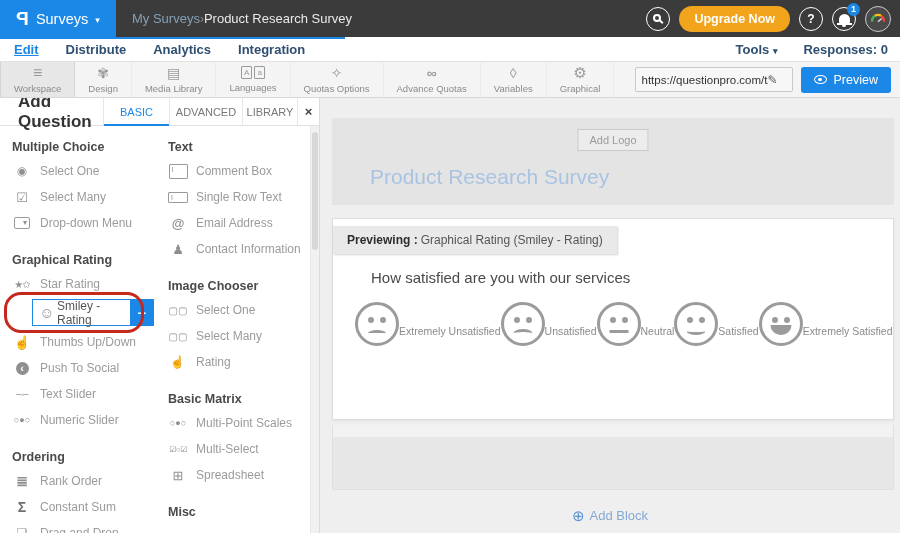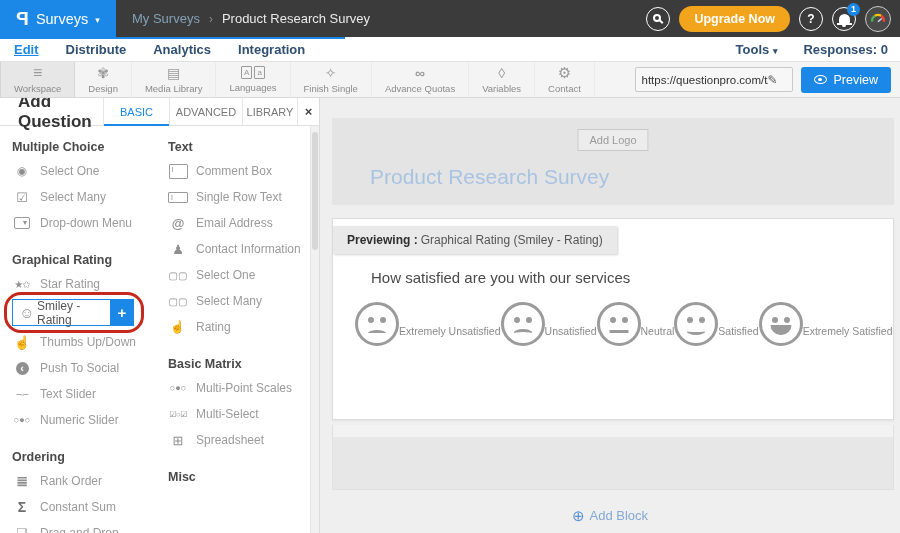--- a/index.html
+++ b/index.html
@@ -7,21 +7,21 @@
     font-family:"Liberation Sans", sans-serif; background:#efefef; }
 
   
   .topbar { position:absolute; top:0; left:0; width:900px; height:37px;
     background:#3b3b3b; display:flex; align-items:center; z-index:30; }
   .logo-block { width:116px; height:37px; background:#1b87e6; color:#fff;
     display:flex; align-items:center; justify-content:center; gap:7px; cursor:pointer; }
   .logo-mark { font-size:19px; font-weight:bold; transform:scaleX(-1); display:inline-block; }
   .logo-name { font-size:14.5px; }
   .caret { font-size:9px; margin-top:2px; }
-  .breadcrumb { display:flex; align-items:center; gap:9px; margin-left:16px; font-size:13px; }
+  .breadcrumb { display:flex; align-items:center; margin-left:16px; font-size:13px; }
   .bc-parent { color:#84a0b4; cursor:pointer; }
   .bc-sep { color:#8a8a8a; font-size:12px; }
   .bc-current { color:#e9e9e9; }
   .topbar-right { margin-left:auto; display:flex; align-items:center; gap:9px; padding-right:9px; }
   .circle-btn { width:24px; height:24px; border:1.5px solid #fff; border-radius:50%;
     display:flex; align-items:center; justify-content:center; color:#fff;
     font-size:12px; font-weight:bold; cursor:pointer; position:relative; }
   .lens { width:8px; height:8px; border:2px solid #fff; border-radius:50%; position:relative; margin:-2px 0 0 -2px;}
   .lens::after { content:""; position:absolute; width:2px; height:5px; background:#fff;
     bottom:-4px; right:-3px; transform:rotate(-45deg); }
@@ -125,21 +125,21 @@
   .i-at::before { content:"@"; font-size:13px; font-weight:bold; }
   .i-contact::before { content:"♟"; font-size:13px; }
   .i-imgsel::before { content:"▢▢"; font-size:10px; }
   .i-imgrate::before { content:"☝"; font-size:12px; }
   .i-multipoint::before { content:"○●○"; font-size:9px; }
   .i-multisel::before { content:"☑○☑"; font-size:8px; letter-spacing:-0.5px; }
   .i-sheet::before { content:"⊞"; font-size:13px; }
 
   .smiley-row-item { position:relative; margin:2px 0; height:28px; }
   .hl-box { display:flex; align-items:center; width:122px; height:27px;
-    border:1px solid #1b87e6; background:#fff; cursor:pointer; }
+    border:1px solid #1b87e6; background:#fff; cursor:pointer;margin-left:20px; }
   .hl-box .qicon { margin-left:4px; }
   .hl-label { flex:1; font-size:12px; color:#555; }
   .hl-plus { width:24px; height:27px; margin:-1px -1px -1px 0; background:#1b87e6; color:#fff;
     display:flex; align-items:center; justify-content:center; font-size:15px; font-weight:bold; cursor:pointer; }
   .red-oval { position:absolute; left:-8px; top:-7px; width:140px; height:41px;
     border:3px solid #c5281c; border-radius:17px; pointer-events:none; }
 
   
   .main { position:absolute; top:98px; left:320px; width:580px; height:435px;
     background:#efefef; overflow:hidden; }
@@ -240,33 +240,33 @@
   <div class="tool">
     <span class="tglyph ic-media"></span>
     <span class="tlbl">Media Library</span>
   </div>
   <div class="tool">
     <span class="tglyph ic-lang"></span>
     <span class="tlbl">Languages</span>
   </div>
   <div class="tool">
     <span class="tglyph ic-finish"></span>
-    <span class="tlbl">Finish Single</span>
+    <span class="tlbl">Quotas Options</span>
   </div>
   <div class="tool">
     <span class="tglyph ic-quotas"></span>
     <span class="tlbl">Advance Quotas</span>
   </div>
   <div class="tool">
     <span class="tglyph ic-vars"></span>
     <span class="tlbl">Variables</span>
   </div>
   <div class="tool">
     <span class="tglyph ic-settings"></span>
-    <span class="tlbl">Contact</span>
+    <span class="tlbl">Graphical</span>
   </div>
   <div class="url-box">
     <input type="text" value="https://questionpro.com/t/A" style="">
     <span class="pencil">✎</span>
   </div>
   <div class="preview-btn">
     <span class="eyeic"></span>
     <span>Preview</span>
   </div>
 </div>
@@ -356,20 +356,21 @@
       </div>
       <div class="qitem">
         <span class="qicon i-at"></span>
         <span>Email Address</span>
       </div>
       <div class="qitem">
         <span class="qicon i-contact"></span>
         <span>Contact Information</span>
       </div>
 
+      <div class="sec-title mt">Image Chooser</div>
       <div class="qitem">
         <span class="qicon i-imgsel"></span>
         <span>Select One</span>
       </div>
       <div class="qitem">
         <span class="qicon i-imgsel"></span>
         <span>Select Many</span>
       </div>
       <div class="qitem">
         <span class="qicon i-imgrate"></span>

